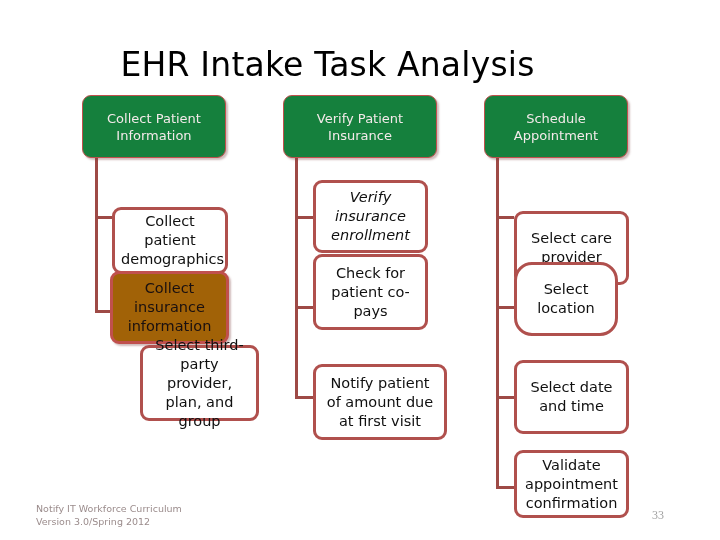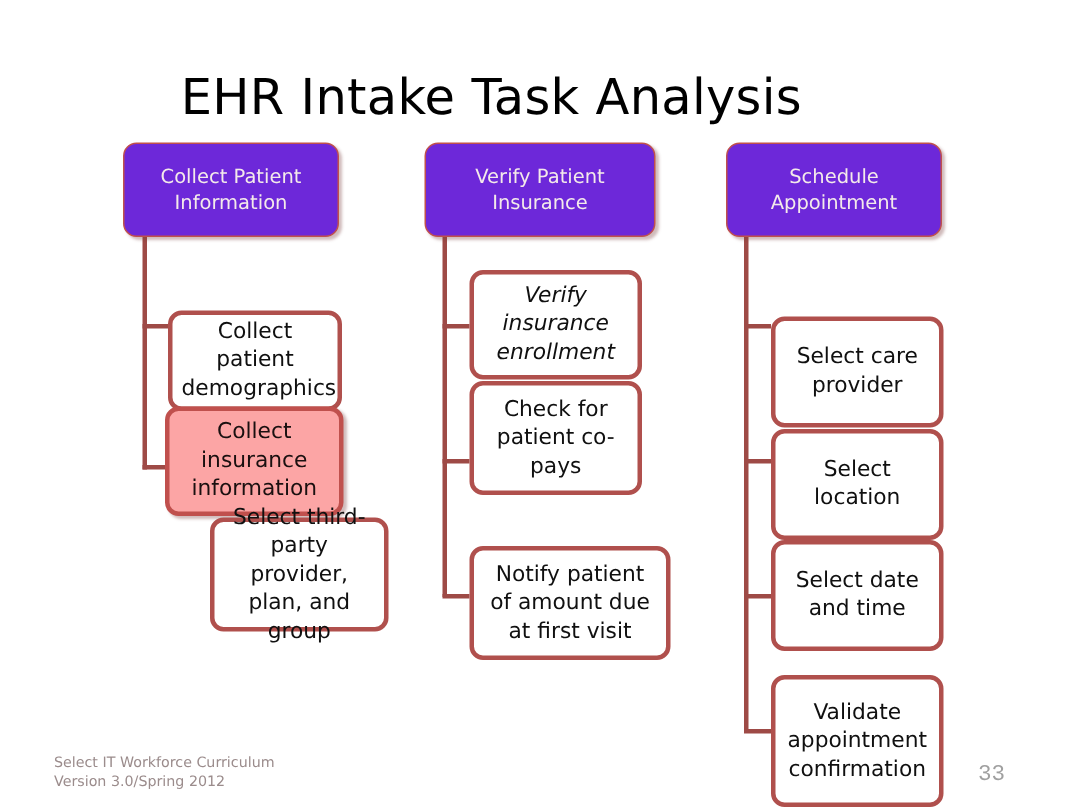--- a/index.html
+++ b/index.html
@@ -50,38 +50,38 @@
     text-align: center;
     padding: 2px 6px;
     font-family: "DejaVu Sans", sans-serif;
   }
   .node .node-label {
     display: block;
     width: 100%;
   }
 
   .node.header {
-    background: #6d28d9;
+    background: #15803d;
     border: 1px solid #C0504D;
     color: #F4EAEA;
     font-size: 13px;
     line-height: 17px;
     box-shadow: 2px 2px 2px rgba(120,60,60,0.35);
   }
 
   .node.child {
     background: #FFFFFF;
     border: 3px solid #B0504D;
     color: #101010;
     font-size: 14.5px;
     line-height: 19px;
   }
 
   .node.child.filled {
-    background: #fca5a5;
+    background: #a16207;
     border: 3px solid #C0504D;
     color: #1A1010;
     box-shadow: 2px 2px 2px rgba(120,60,60,0.35);
   }
 
   
   .footer-left {
     position: absolute;
     left: 36px;
     top: 503px;
@@ -99,23 +99,23 @@
     font-size: 9.5px;
     line-height: 12.5px;
     color: #9A9A9A;
     text-align: center;
     font-family: "DejaVu Sans", sans-serif;
   }
   .footer-page {
     position: absolute;
     left: 652px;
     top: 508px;
-    font-size: 15px;
+    font-size: 12px;
     color: #A0A0A0;
-    font-family: Liberation Mono, monospace;
+    font-family: Liberation Serif, serif;
   }
 </style>
 </head>
 <body>
 
 <div id="slide">
 
   <div class="slide-title">EHR Intake Task Analysis</div>
 
   <div class="conn-v" style="left:95px; top:158px; height:155px;"></div>
@@ -167,33 +167,33 @@
   </div>
 
   <div class="node header" style="left:484px; top:95px; width:144px; height:63px;">
     <span class="node-label">Schedule Appointment</span>
   </div>
 
   <div class="node child" style="left:514px; top:180px; width:115px; height:74px;margin-top:31px;">
     <span class="node-label">Select care provider</span>
   </div>
 
-  <div class="node child" style="left:514px; top:286px; width:115px; height:74px;">
+  <div class="node child" style="left:514px; top:262px; width:104px; height:74px;border-radius:18px;">
     <span class="node-label">Select location</span>
   </div>
 
   <div class="node child" style="left:514px; top:360px; width:115px; height:74px;">
     <span class="node-label">Select date and time</span>
   </div>
 
-  <div class="node child" style="left:514px; top:450px; width:115px; height:88px;align-items:center;">
+  <div class="node child" style="left:514px; top:450px; width:115px; height:68px;align-items:center;">
     <span class="node-label">Validate appointment confirmation</span>
   </div>
 
   <div class="footer-left">
-    <div>Select IT Workforce Curriculum</div>
+    <div>Notify IT Workforce Curriculum</div>
     <div>Version 3.0/Spring 2012</div>
   </div>
 
 
   <div class="footer-page">33</div>
 
 </div>
 
 </body></html>

